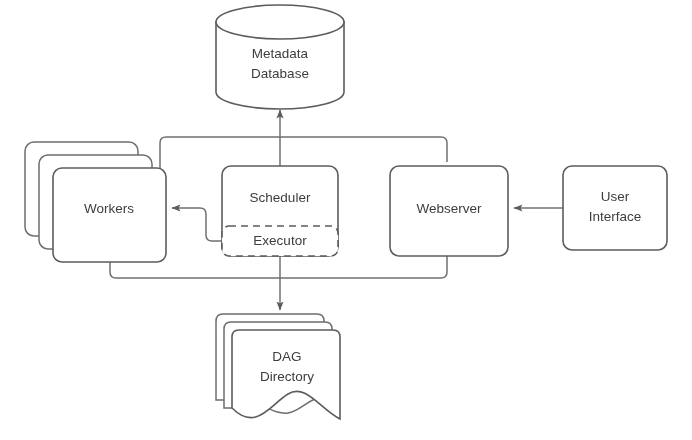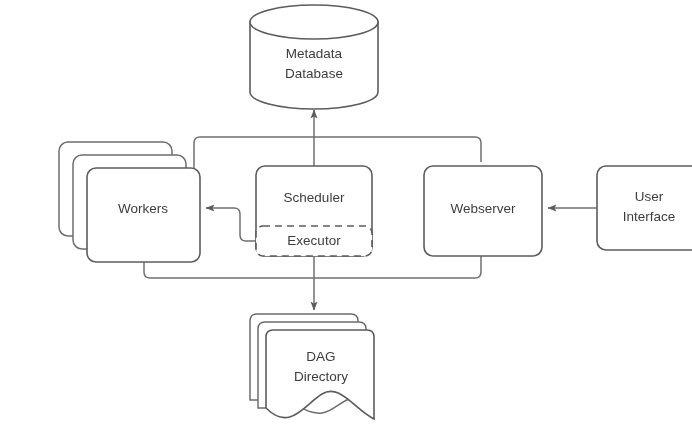--- a/index.html
+++ b/index.html
@@ -10,21 +10,20 @@
   body {
     width: 692px;
     height: 440px;
     font-family: "Liberation Sans", sans-serif;
     overflow: hidden;
   }
   #diagram-root {
     position: relative;
     width: 624px;
     height: 440px;
-    margin-left: 34px;
   }
   svg#diagram-svg {
     position: absolute;
     left: 0;
     top: 0;
     width: 692px;
     height: 440px;
   }
   .node-shape {
     fill: #ffffff;

